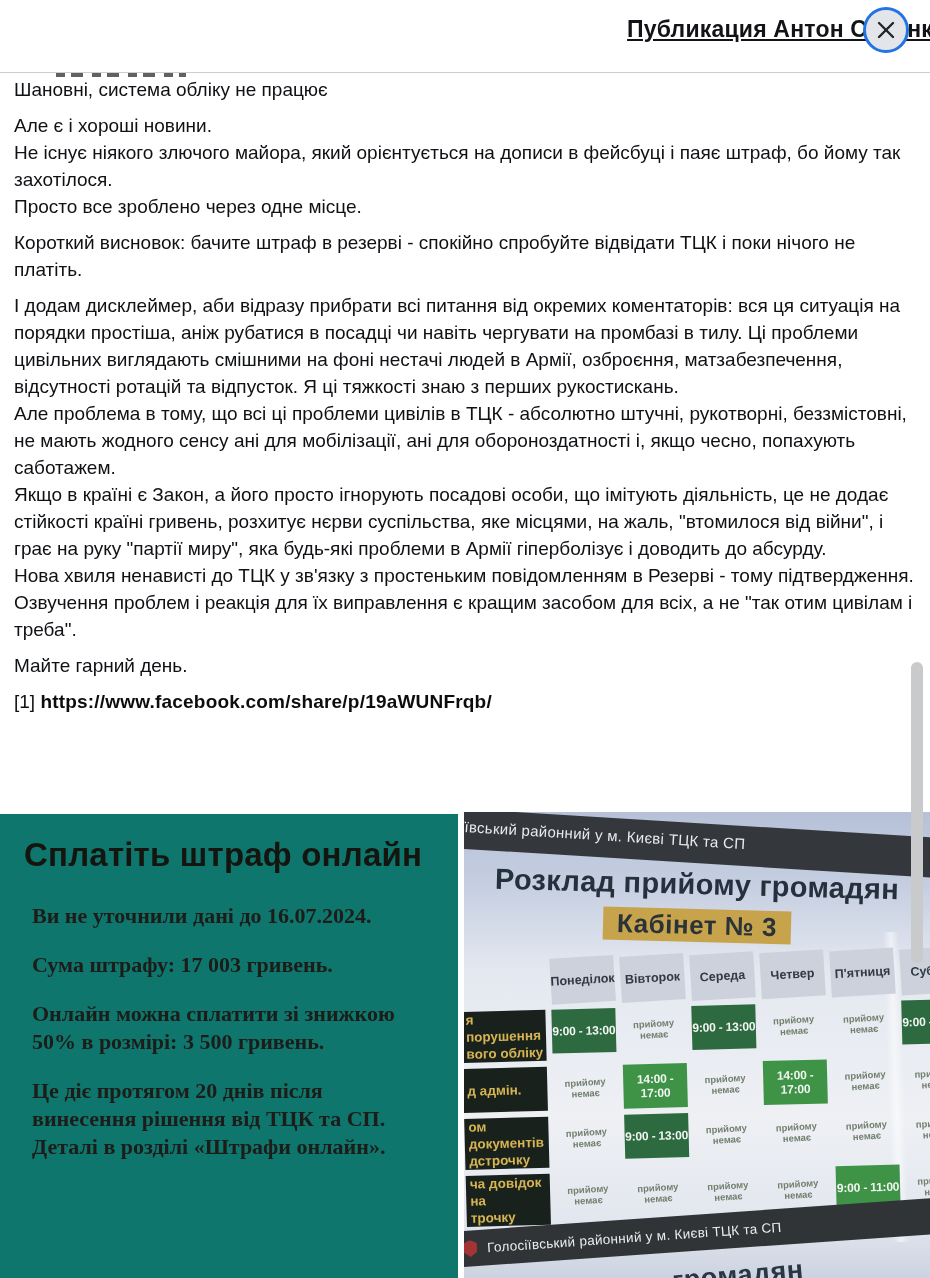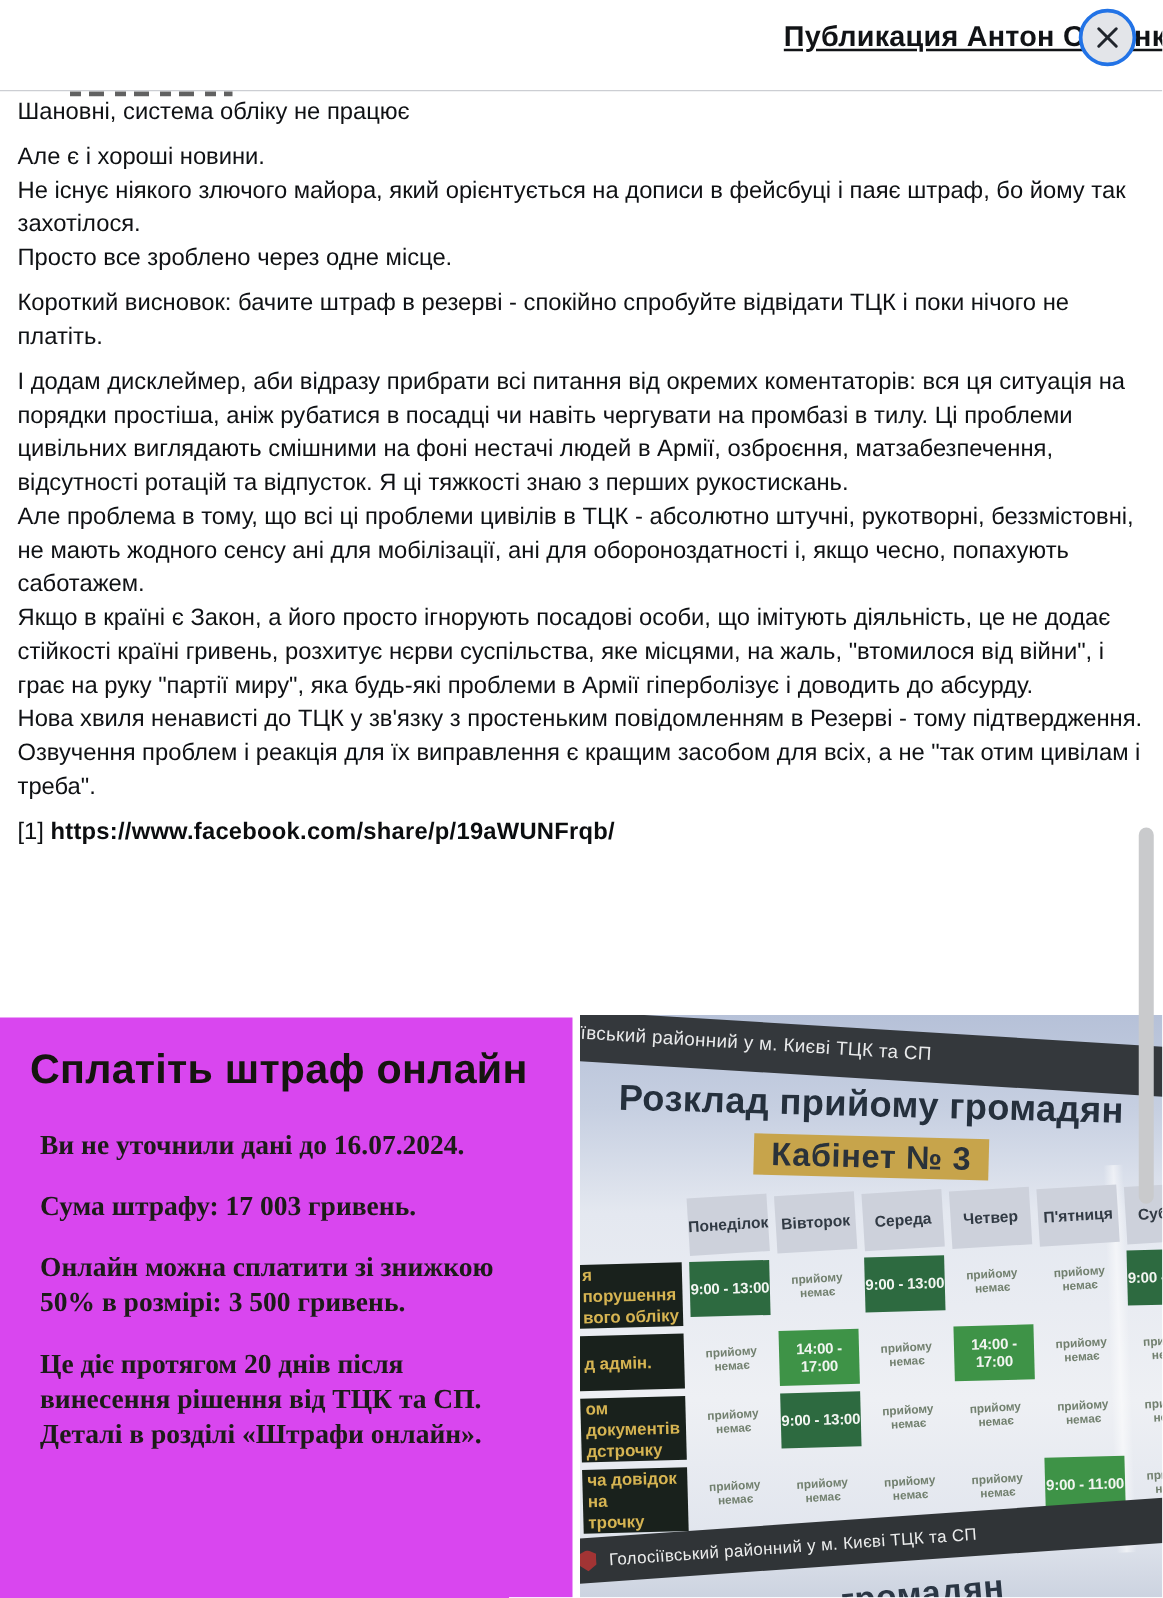--- a/index.html
+++ b/index.html
@@ -22,21 +22,21 @@
   .post-text{position:absolute; top:76px; left:14px; width:902px; color:#0f1114;}
   .para{margin:0 0 9px 0;}
   .pline{font-size:19px; line-height:27px;}
   .ref-line{margin:9px 0 0 0; font-size:19px; line-height:27px;}
   .ref-url{font-weight:700; color:#0b0d0f; text-decoration:none; letter-spacing:0.2px;}
 
   
   .attachments{position:absolute; top:812px; left:0; width:930px; height:466px;}
 
   
-  .fine-card{position:absolute; left:0; top:2px; width:458px; height:464px; background:#d946ef; overflow:hidden;}
+  .fine-card{position:absolute; left:0; top:2px; width:458px; height:464px; background:#0f766e; overflow:hidden;}
   .fine-title{margin:22px 0 0 24px; font-size:33px; font-weight:700; color:#15150f; letter-spacing:0.2px;}
   .fine-body{margin:28px 0 0 32px; width:400px;}
   .fine-para{margin:0 0 21px 0;}
   .fine-line{font-size:22px; font-weight:600; line-height:28px; color:#1c1c18;font-family:Liberation Serif, serif;}
 
   
   .photo{position:absolute; left:464px; top:0; width:466px; height:466px; overflow:hidden;
     background:linear-gradient(180deg,#b6c1d8 0%,#c6cfe1 16%,#e4e8f0 34%,#eef0f4 66%,#e2e6ee 88%,#ccd3e0 100%);}
   .photo-topbar{position:absolute; left:-14px; top:-4px; width:560px; height:40px; background:#34383c;
     transform:rotate(3.5deg); transform-origin:left top; color:#e9eaeb; font-size:15px;
@@ -104,20 +104,23 @@
         <div class="para">
           <div class="pline">Короткий висновок: бачите штраф в резерві - спокійно спробуйте відвідати ТЦК і поки нічого не платіть.</div>
         </div>
         <div class="para">
           <div class="pline">І додам дисклеймер, аби відразу прибрати всі питання від окремих коментаторів: вся ця ситуація на порядки простіша, аніж рубатися в посадці чи навіть чергувати на промбазі в тилу. Ці проблеми цивільних виглядають смішними на фоні нестачі людей в Армії, озброєння, матзабезпечення, відсутності ротацій та відпусток. Я ці тяжкості знаю з перших рукостискань.</div>
           <div class="pline">Але проблема в тому, що всі ці проблеми цивілів в ТЦК - абсолютно штучні, рукотворні, беззмістовні, не мають жодного сенсу ані для мобілізації, ані для обороноздатності і, якщо чесно, попахують саботажем.</div>
           <div class="pline">Якщо в країні є Закон, а його просто ігнорують посадові особи, що імітують діяльність, це не додає стійкості країні гривень, розхитує нєрви суспільства, яке місцями, на жаль, "втомилося від війни", і грає на руку "партії миру", яка будь-які проблеми в Армії гіперболізує і доводить до абсурду.</div>
           <div class="pline">Нова хвиля ненависті до ТЦК у зв'язку з простеньким повідомленням в Резерві - тому підтвердження.</div>
           <div class="pline">Озвучення проблем і реакція для їх виправлення є кращим засобом для всіх, а не "так отим цивілам і треба".</div>
         </div>
+        <div class="para">
+          <div class="pline">Майте гарний день.</div>
+        </div>
       </div>
     <p class="ref-line">
       <span>[1]</span>
       <a class="ref-url" href="#">https://www.facebook.com/share/p/19aWUNFrqb/</a>
     </p>
   </div>
 
   <div class="attachments">
 
     <div class="fine-card">

